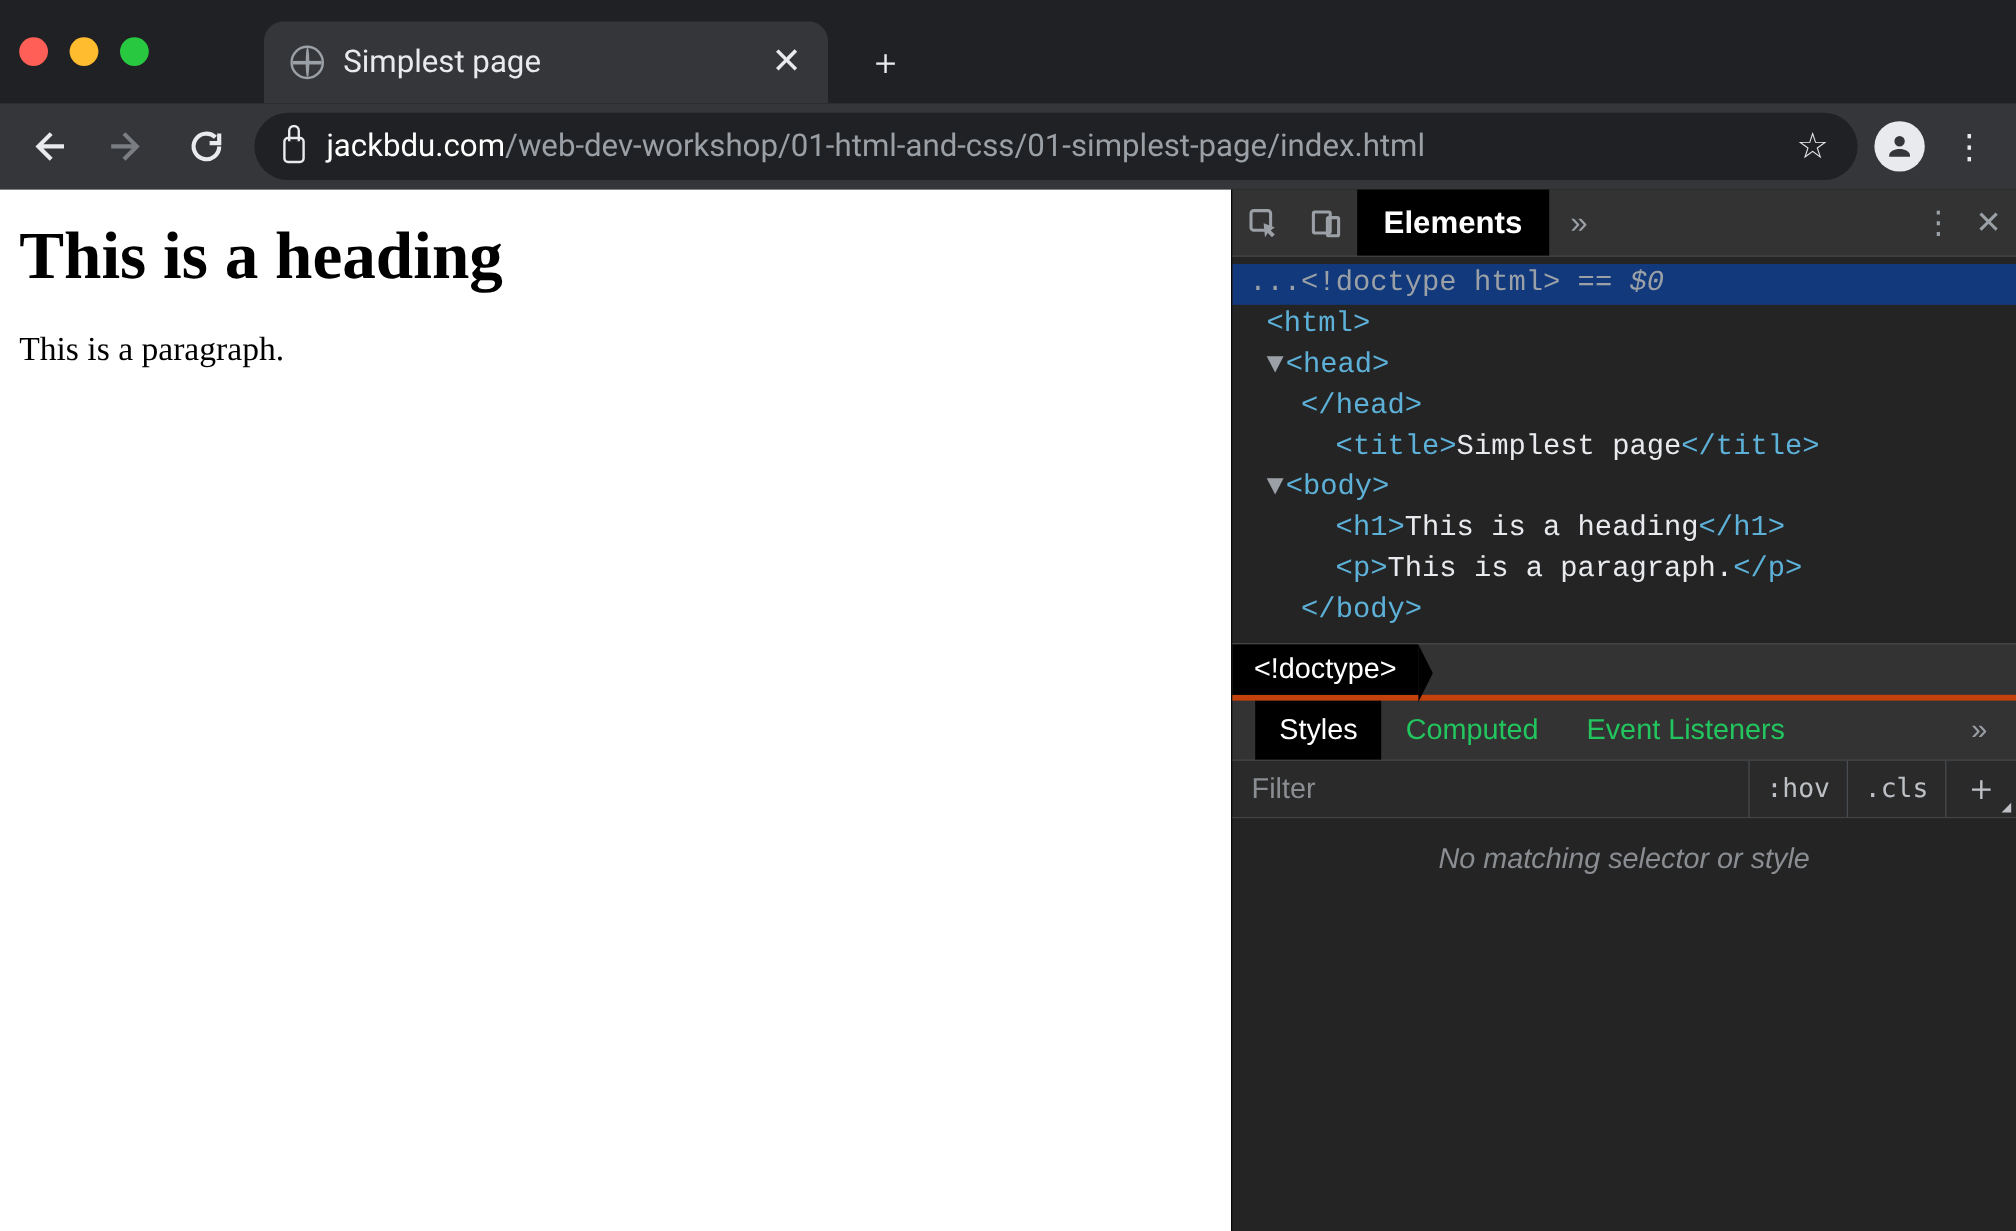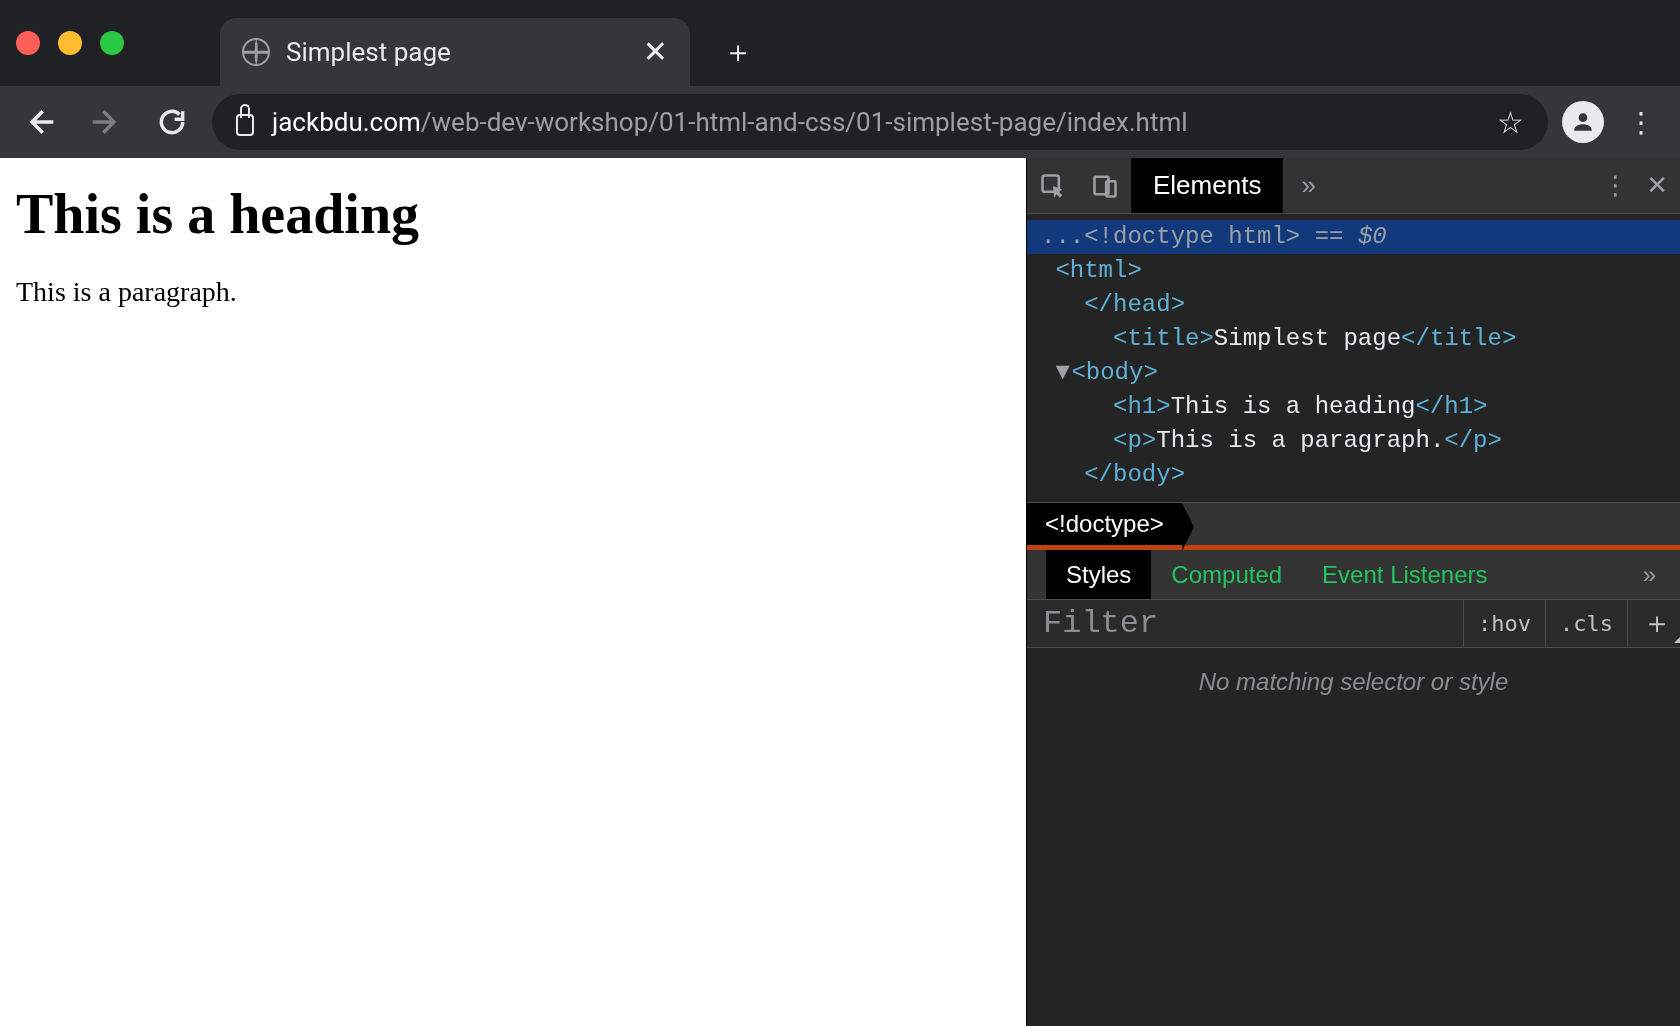--- a/index.html
+++ b/index.html
@@ -185,20 +185,21 @@
     display: flex; align-items: center; justify-content: center;
     cursor: pointer;
   }
   .dt-top-tabs .dt-icon svg { width: 28px; height: 28px; stroke: #9aa0a6; fill: none; stroke-width: 2.2; }
   .dt-top-tabs .dt-tab {
     padding: 16px 22px;
     display: flex; align-items: center;
     font-size: 26px;
     color: #9aa0a6;
     cursor: pointer;
+    font-weight: bold;
   }
   .dt-top-tabs .dt-tab.active { background: #000000; color: #ffffff; }
   .dt-top-tabs .dt-more { padding: 0 18px; display:flex; align-items:center; color:#9aa0a6; font-size:26px; cursor:pointer; }
   .dt-top-tabs .dt-right {
     margin-left: auto;
     display: flex; align-items: center;
     gap: 18px;
     padding-right: 12px;
     color: #9aa0a6;
   }
@@ -273,23 +274,22 @@
     align-items: stretch;
     background: #2a2a2a;
     border-bottom: 1px solid #494c50;
   }
   .dt-filter-input {
     flex: 1;
     background: transparent;
     border: none;
     outline: none;
     color: #e8eaed;
-    font-size: 32px;
+    font-size: 24px;
     padding: 0 16px;
-    font-family: Liberation Mono, monospace;
   }
   .dt-filter-input::placeholder { color: #8a8d91; }
   .dt-toggle {
     padding: 0 14px;
     display: flex; align-items: center;
     color: #bdc1c6;
     font-family: Menlo, Consolas, monospace;
     font-size: 22px;
     border-left: 1px solid #494c50;
     cursor: pointer;
@@ -403,20 +403,21 @@
       <div class="dt-more">»</div>
       <div class="dt-right">
         <span>⋮</span>
         <span>✕</span>
       </div>
     </div>
 
     <div class="dom-tree">
       <div class="dom-line selected"><span class="tok-muted">...</span><span class="tok-muted">&lt;!doctype html&gt;</span><span class="tok-muted"> == </span><span class="tok-var">$0</span></div>
       <div class="dom-line"> <span class="tok-tag">&lt;html&gt;</span></div>
+      <div class="dom-line"> <span class="caret">▼</span><span class="tok-tag">&lt;head&gt;</span></div>
       <div class="dom-line">   <span class="tok-tag">&lt;/head&gt;</span></div>
       <div class="dom-line">     <span class="tok-tag">&lt;title&gt;</span><span class="tok-text">Simplest page</span><span class="tok-tag">&lt;/title&gt;</span></div>
       <div class="dom-line"> <span class="caret">▼</span><span class="tok-tag">&lt;body&gt;</span></div>
       <div class="dom-line">     <span class="tok-tag">&lt;h1&gt;</span><span class="tok-text">This is a heading</span><span class="tok-tag">&lt;/h1&gt;</span></div>
       <div class="dom-line">     <span class="tok-tag">&lt;p&gt;</span><span class="tok-text">This is a paragraph.</span><span class="tok-tag">&lt;/p&gt;</span></div>
       <div class="dom-line">   <span class="tok-tag">&lt;/body&gt;</span></div>
     </div>
 
     <div class="dt-breadcrumb">
       <div class="crumb">&lt;!doctype&gt;</div>

